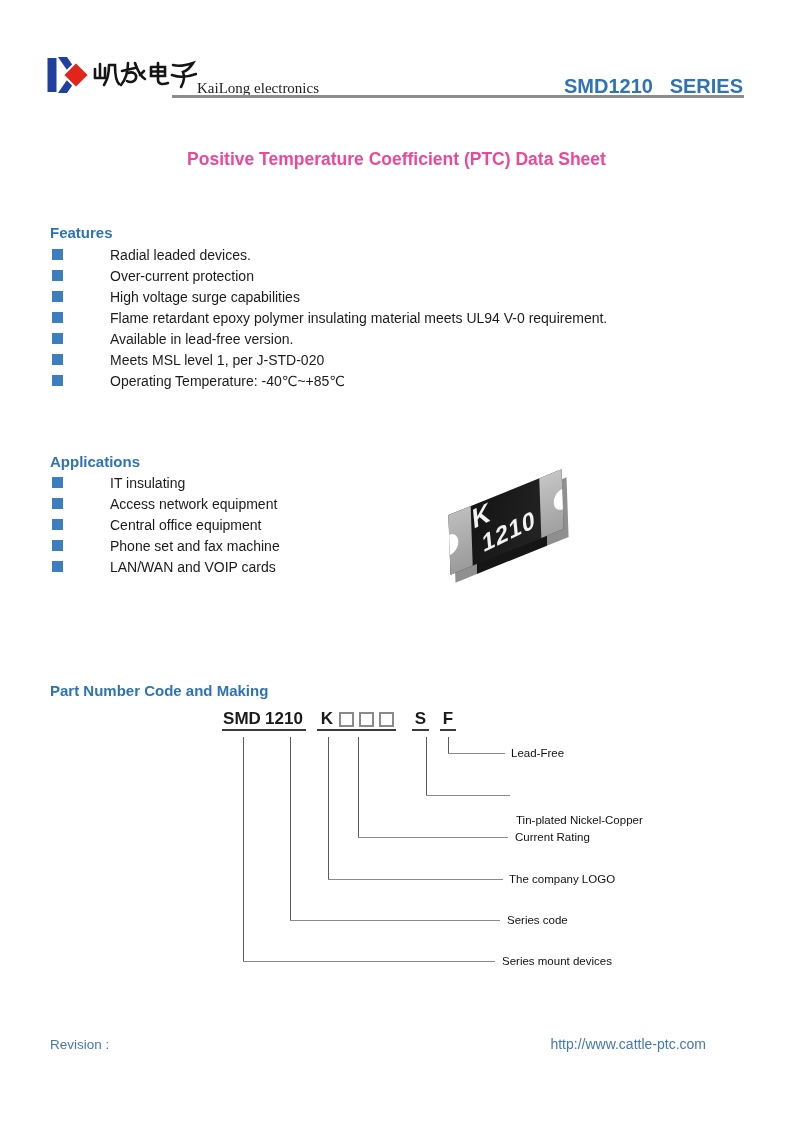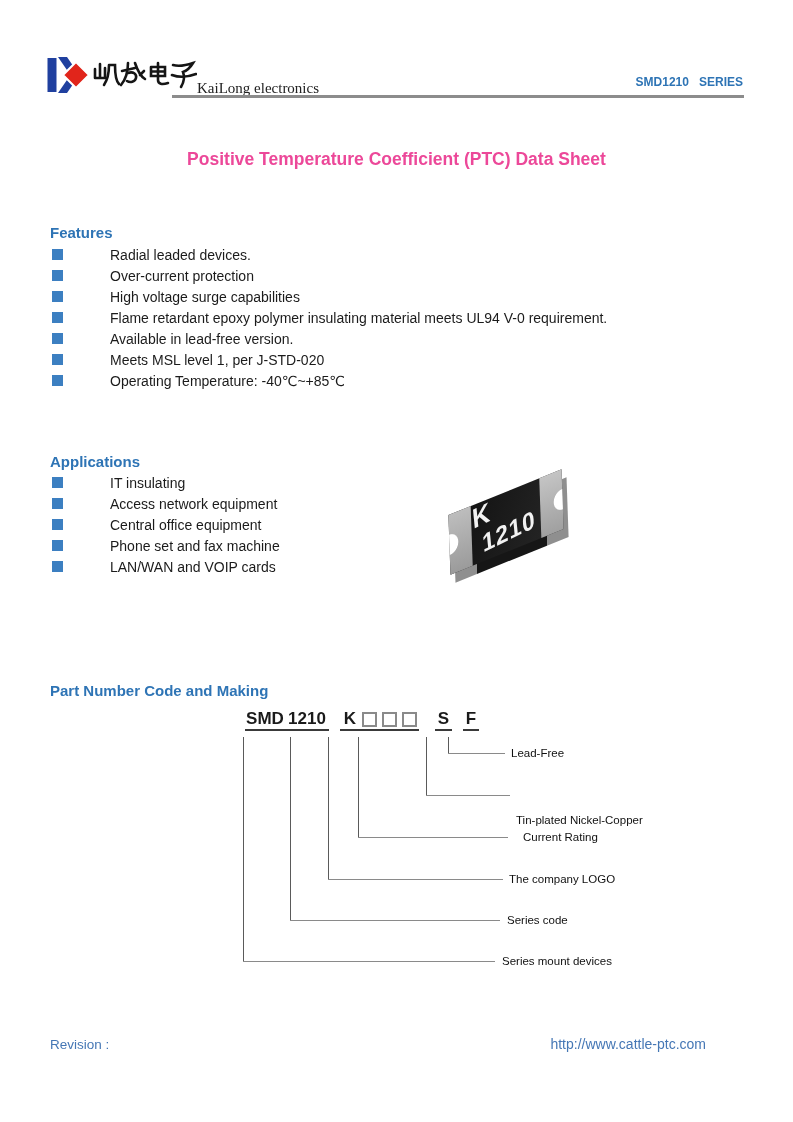--- a/index.html
+++ b/index.html
@@ -5,21 +5,21 @@
   html,body{margin:0;padding:0;background:#e8e8e8;}
   .page{position:relative;width:793px;height:1122px;margin:0 auto;background:#ffffff;
         font-family:"Liberation Sans","DejaVu Sans",sans-serif;color:#1b1b1b;overflow:hidden;}
 
   
   .logo-k{position:absolute;left:47px;top:56px;}
   .logo-cn{position:absolute;left:92px;top:59px;}
   .logo-latin{position:absolute;left:197px;top:80px;font-family:"Liberation Serif","DejaVu Serif",serif;
               font-size:15px;color:#222;}
   .header-rule{position:absolute;left:172px;top:95px;width:572px;height:3px;background:#8c8c8c;}
-  .series{position:absolute;right:50px;top:75px;font-size:12px;font-weight:bold;color:#2E74B5;white-space:pre;}
+  .series{position:absolute;right:50px;top:75px;font-size:20px;font-weight:bold;color:#2E74B5;white-space:pre;}
 
   
   .doc-title{position:absolute;left:0;right:0;top:149px;text-align:center;
              font-size:17.5px;font-weight:bold;color:#ec4899;}
 
   
   .sec-heading{position:absolute;left:50px;font-size:15px;font-weight:bold;color:#2E74B5;}
   #features-heading{top:224px;}
   #apps-heading{top:453px;}
   #pn-heading{top:682px;}
@@ -40,37 +40,37 @@
   .cap-l{left:0;background:radial-gradient(circle 10px at 0 50%,#ffffff 9px,rgba(255,255,255,0) 10px),
          linear-gradient(#bdbdbd,#9b9b9b);}
   .cap-r{right:0;background:radial-gradient(circle 10px at 100% 50%,#ffffff 9px,rgba(255,255,255,0) 10px),
          linear-gradient(#c4c4c4,#a0a0a0);}
   .marking{position:absolute;left:26px;top:-3px;color:#f2f2f2;transform:rotate(-4deg);}
   .mark-1{font-size:26px;font-weight:bold;line-height:28px;}
   .mark-2{font-size:24px;font-weight:bold;line-height:26px;margin-left:8px;letter-spacing:1px;}
 
   
   .pn-token{position:absolute;top:709px;height:20px;text-align:center;font-size:17px;font-weight:600;
-            color:#1a1a1a;border-bottom:2px solid #3a3a3a;line-height:19px;margin-left:23px;}
+            color:#1a1a1a;border-bottom:2px solid #3a3a3a;line-height:19px;}
   #tk-smd{left:222px;width:40px;}
   #tk-1210{left:262px;width:44px;}
   #tk-k{left:317px;width:20px;}
   #tk-box{left:336px;width:60px;display:flex;align-items:center;justify-content:center;gap:5px;}
   #tk-s{left:412px;width:17px;}
   #tk-f{left:440px;width:16px;}
   .blank-box{width:11px;height:11px;border:2px solid #8a8a8a;background:#fff;display:inline-block;}
   .vl{position:absolute;width:1px;top:737px;background:#5a5a5a;}
   #vl-smd{left:243px;height:224px;} #vl-1210{left:290px;height:183px;} #vl-k{left:328px;height:142px;}
   #vl-box{left:358px;height:100px;} #vl-s{left:426px;height:58px;} #vl-f{left:448px;height:16px;}
   .hl{position:absolute;height:1px;background:#8a8a8a;}
   #hl-f{top:753px;left:448px;width:57px;} #hl-s{top:795px;left:426px;width:84px;}
   #hl-box{top:837px;left:358px;width:150px;} #hl-k{top:879px;left:328px;width:175px;}
   #hl-1210{top:920px;left:290px;width:210px;} #hl-smd{top:961px;left:243px;width:252px;}
   .pn-label{position:absolute;font-size:11.5px;line-height:13px;color:#111;white-space:nowrap;}
-  #lb-f{left:511px;top:747px;} #lb-s{left:516px;top:814px;} #lb-box{left:515px;top:831px;margin-left:8px;}
+  #lb-f{left:511px;top:747px;} #lb-s{left:516px;top:814px;} #lb-box{left:515px;top:831px;}
   #lb-k{left:509px;top:873px;} #lb-1210{left:507px;top:914px;} #lb-smd{left:502px;top:955px;}
 
   
   .footer-rev{position:absolute;left:50px;top:1037px;font-size:13.5px;color:#4577B5;}
   .footer-url{position:absolute;right:87px;top:1036px;font-size:14px;color:#4577B5;text-decoration:none;}
 </style>
 </head>
 <body>
 
 <div class="page">

